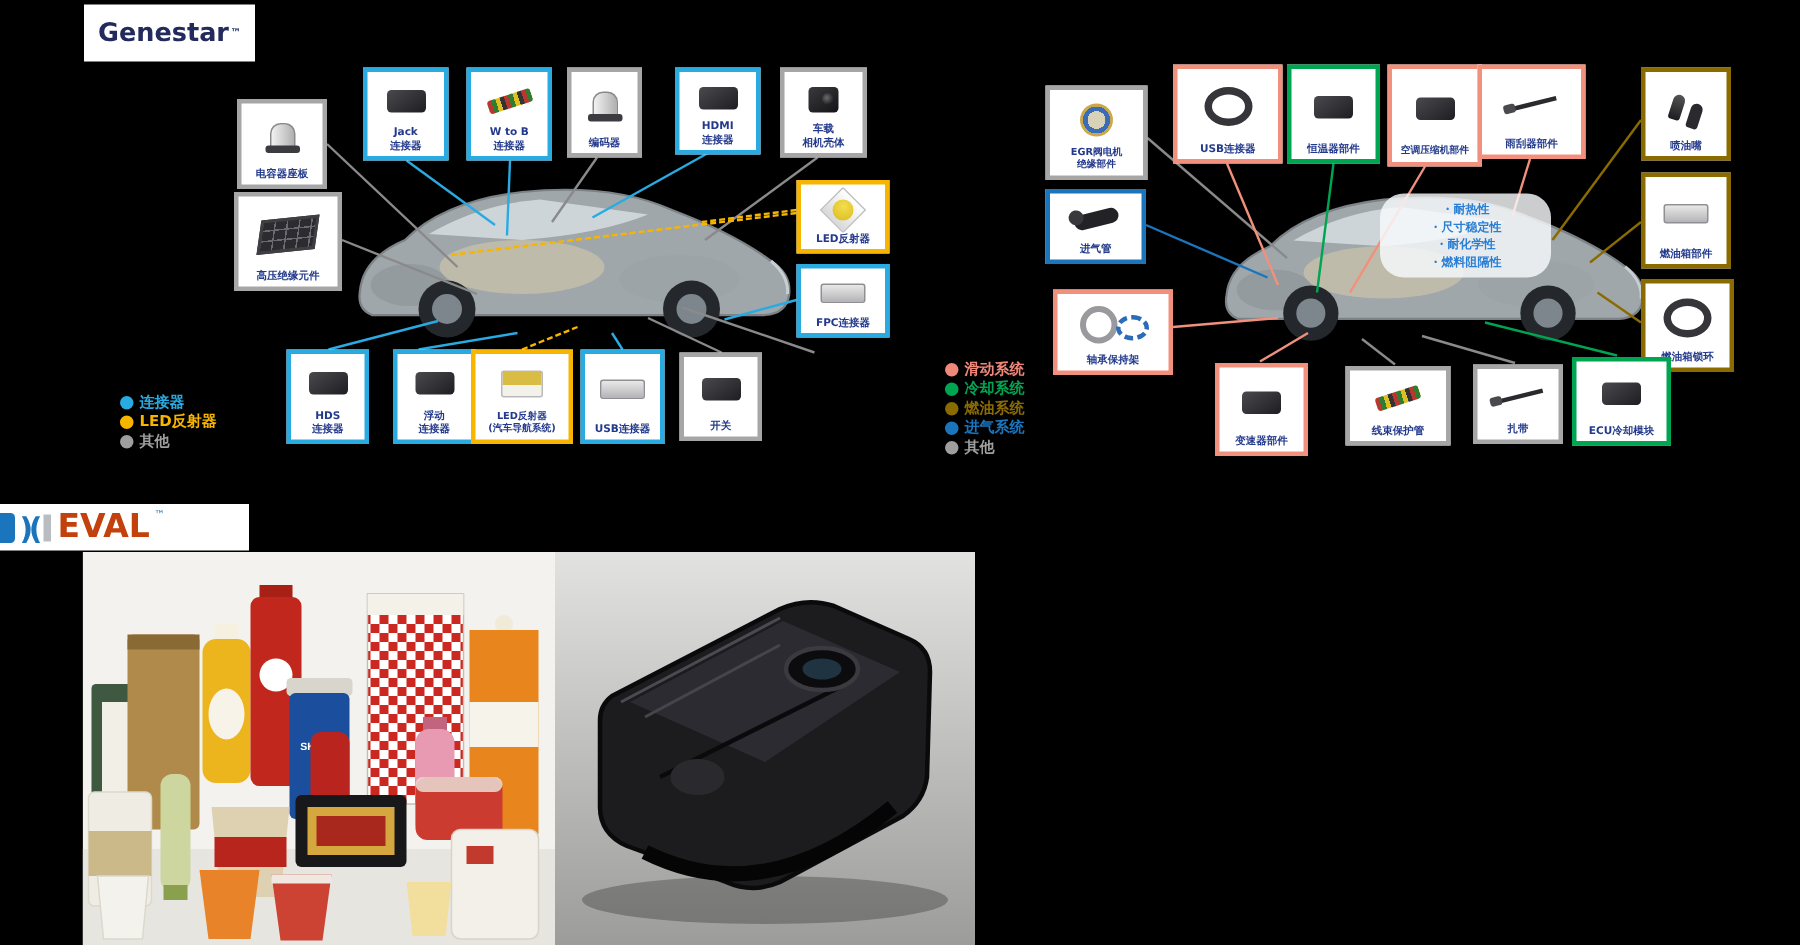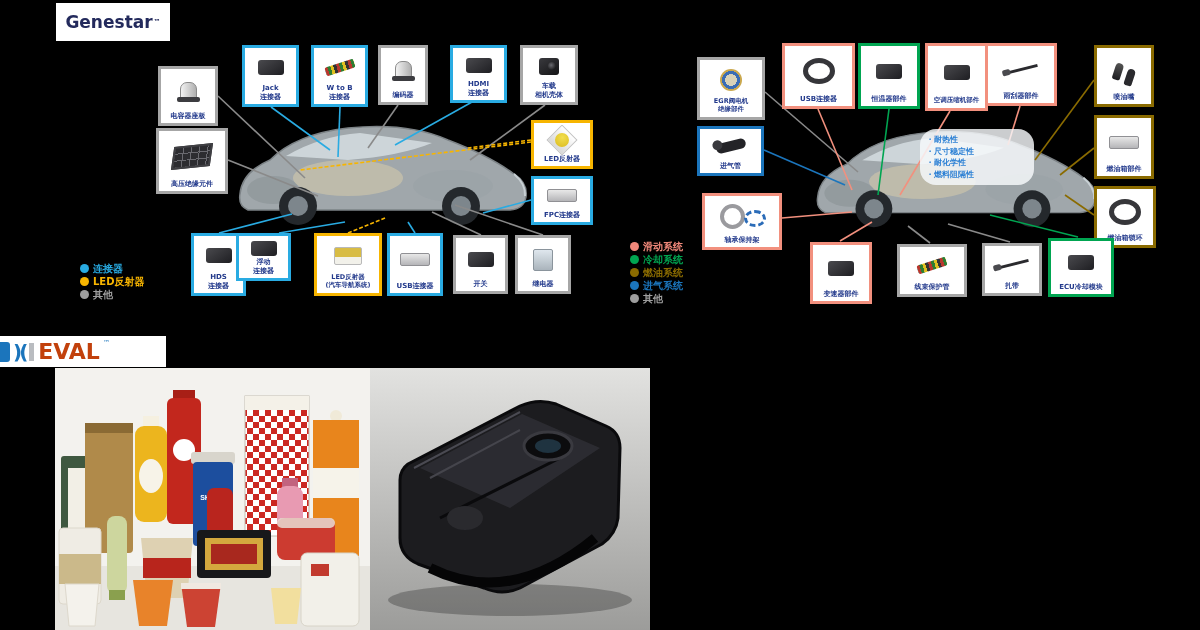--- a/index.html
+++ b/index.html
@@ -1,18 +1,18 @@
 <!DOCTYPE html>
 <html><head>
 <meta charset="utf-8">
 <style>
   html,body{margin:0;padding:0;background:#000;}
   #canvas{position:relative;width:1200px;height:630px;background:#000;overflow:hidden;
           font-family:"DejaVu Sans","Liberation Sans",sans-serif;}
-  .abs{position:absolute;}
+  .abs{position:absolute;text-align:center;}
   
   .genestar-logo{left:56px;top:3px;width:114px;height:38px;background:#fff;display:flex;
     align-items:center;justify-content:center;color:#232a5c;font-weight:bold;font-size:17px;}
   .genestar-logo sup{font-size:7px;margin-left:1px;}
   .eval-logo{left:0;top:336px;width:166px;height:31px;background:#fff;display:flex;
     align-items:center;gap:3px;padding-left:4px;box-sizing:border-box;overflow:hidden;}
   .eval-block{width:14px;height:20px;background:#1b75bc;border-radius:3px;margin-left:-8px;}
   .eval-mark{color:#1b75bc;font-weight:bold;font-size:20px;letter-spacing:-3px;line-height:1;}
   .eval-pillar{width:5px;height:18px;background:#b9bcc0;margin:0 1px;}
   .eval-text{color:#c2410c;font-weight:bold;font-size:22px;letter-spacing:0px;line-height:1;}
@@ -200,21 +200,21 @@
       </div>
     <div class="plabel">FPC连接器</div>
   </div>
   <div class="pbox b-blue" style="left:191px;top:233px;width:55px;height:63px">
     <div class="thumb">
         <span class="g-dark"></span>
       </div>
     <div class="plabel">HDS
 连接器</div>
   </div>
-  <div class="pbox b-blue" style="left:236px;top:233px;width:55px;height:48px">
+  <div class="pbox b-blue" style="left:262px;top:233px;width:55px;height:63px">
     <div class="thumb">
         <span class="g-dark"></span>
       </div>
     <div class="plabel">浮动
 连接器</div>
   </div>
   <div class="pbox b-yellow" style="left:314px;top:233px;width:68px;height:63px">
     <div class="thumb">
         <span class="g-chip"></span>
       </div>
@@ -225,26 +225,20 @@
     <div class="thumb">
         <span class="g-flat"></span>
       </div>
     <div class="plabel">USB连接器</div>
   </div>
   <div class="pbox b-gray" style="left:453px;top:235px;width:55px;height:59px">
     <div class="thumb">
         <span class="g-dark"></span>
       </div>
     <div class="plabel">开关</div>
-  </div>
-  <div class="pbox b-gray" style="left:515px;top:235px;width:56px;height:59px">
-    <div class="thumb">
-        <span class="g-relay"></span>
-      </div>
-    <div class="plabel">继电器</div>
   </div>
 
   <div class="abs legend" style="left:80px;top:262px">
     <div class="legend-row">
       <span class="dot" style="background: rgb(41, 171, 226);"></span>
       <span class="legend-label" style="color: rgb(41, 171, 226);">连接器</span>
     </div>
     <div class="legend-row">
       <span class="dot" style="background: rgb(247, 181, 0);"></span>
       <span class="legend-label" style="color: rgb(247, 181, 0);">LED反射器</span>

